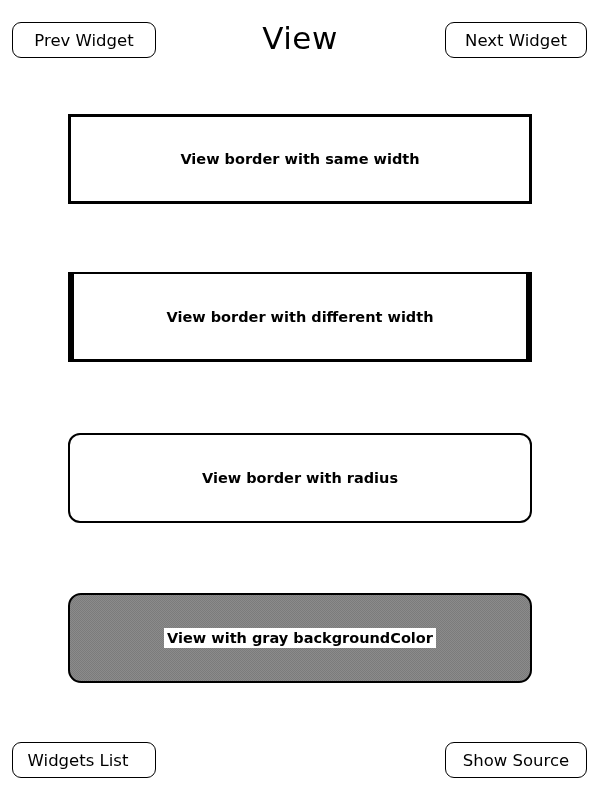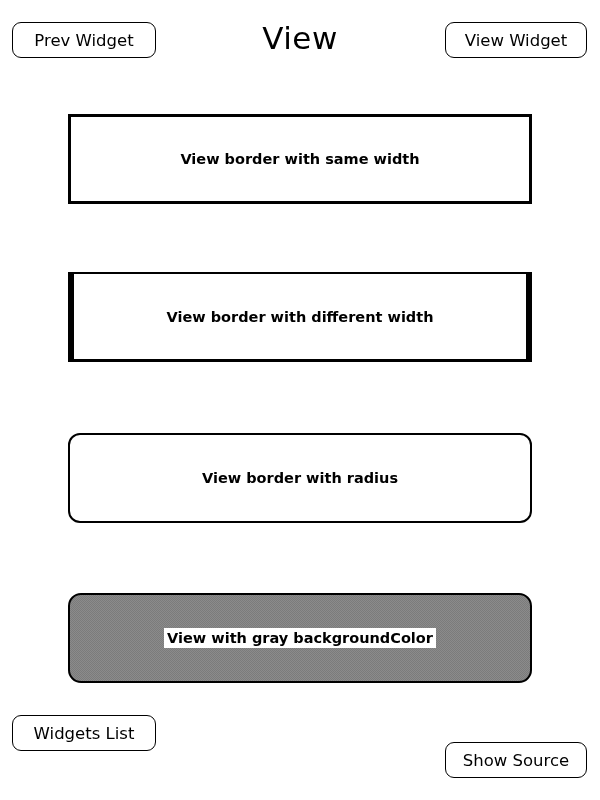--- a/index.html
+++ b/index.html
@@ -34,21 +34,21 @@
     display: flex;
     align-items: center;
     justify-content: center;
     padding: 0 18px;
     box-sizing: border-box;
     cursor: pointer;
     white-space: nowrap;
   }
   #btn-prev      { left: 12px;  top: 22px;  width: 144px; }
   #btn-next      { right: 13px; top: 22px;  width: 142px; }
-  #btn-widgets   { left: 12px;  top: 715px; width: 144px; }
+  #btn-widgets   { left: 12px;  top: 742px; width: 144px; padding-left: 6px; }
   #btn-source    { right: 13px; top: 742px; width: 142px; }
 
   
   .page-title {
     position: absolute;
     top: 20px;
     left: 0;
     width: 600px;
     text-align: center;
     font-size: 31px;
@@ -108,21 +108,21 @@
 </style>
 </head>
 <body>
 
 <div class="screen">
 
   <button class="nav-btn" id="btn-prev">Prev Widget</button>
 
   <div class="page-title">View</div>
 
-  <button class="nav-btn" id="btn-next">View Widget</button>
+  <button class="nav-btn" id="btn-next">Next Widget</button>
 
   <div class="demo-box" id="box-same-width">
     <span class="box-label">View border with same width</span>
   </div>
 
   <div class="demo-box" id="box-different-width">
     <span class="box-label">View border with different width</span>
   </div>
 
   <div class="demo-box" id="box-radius">

